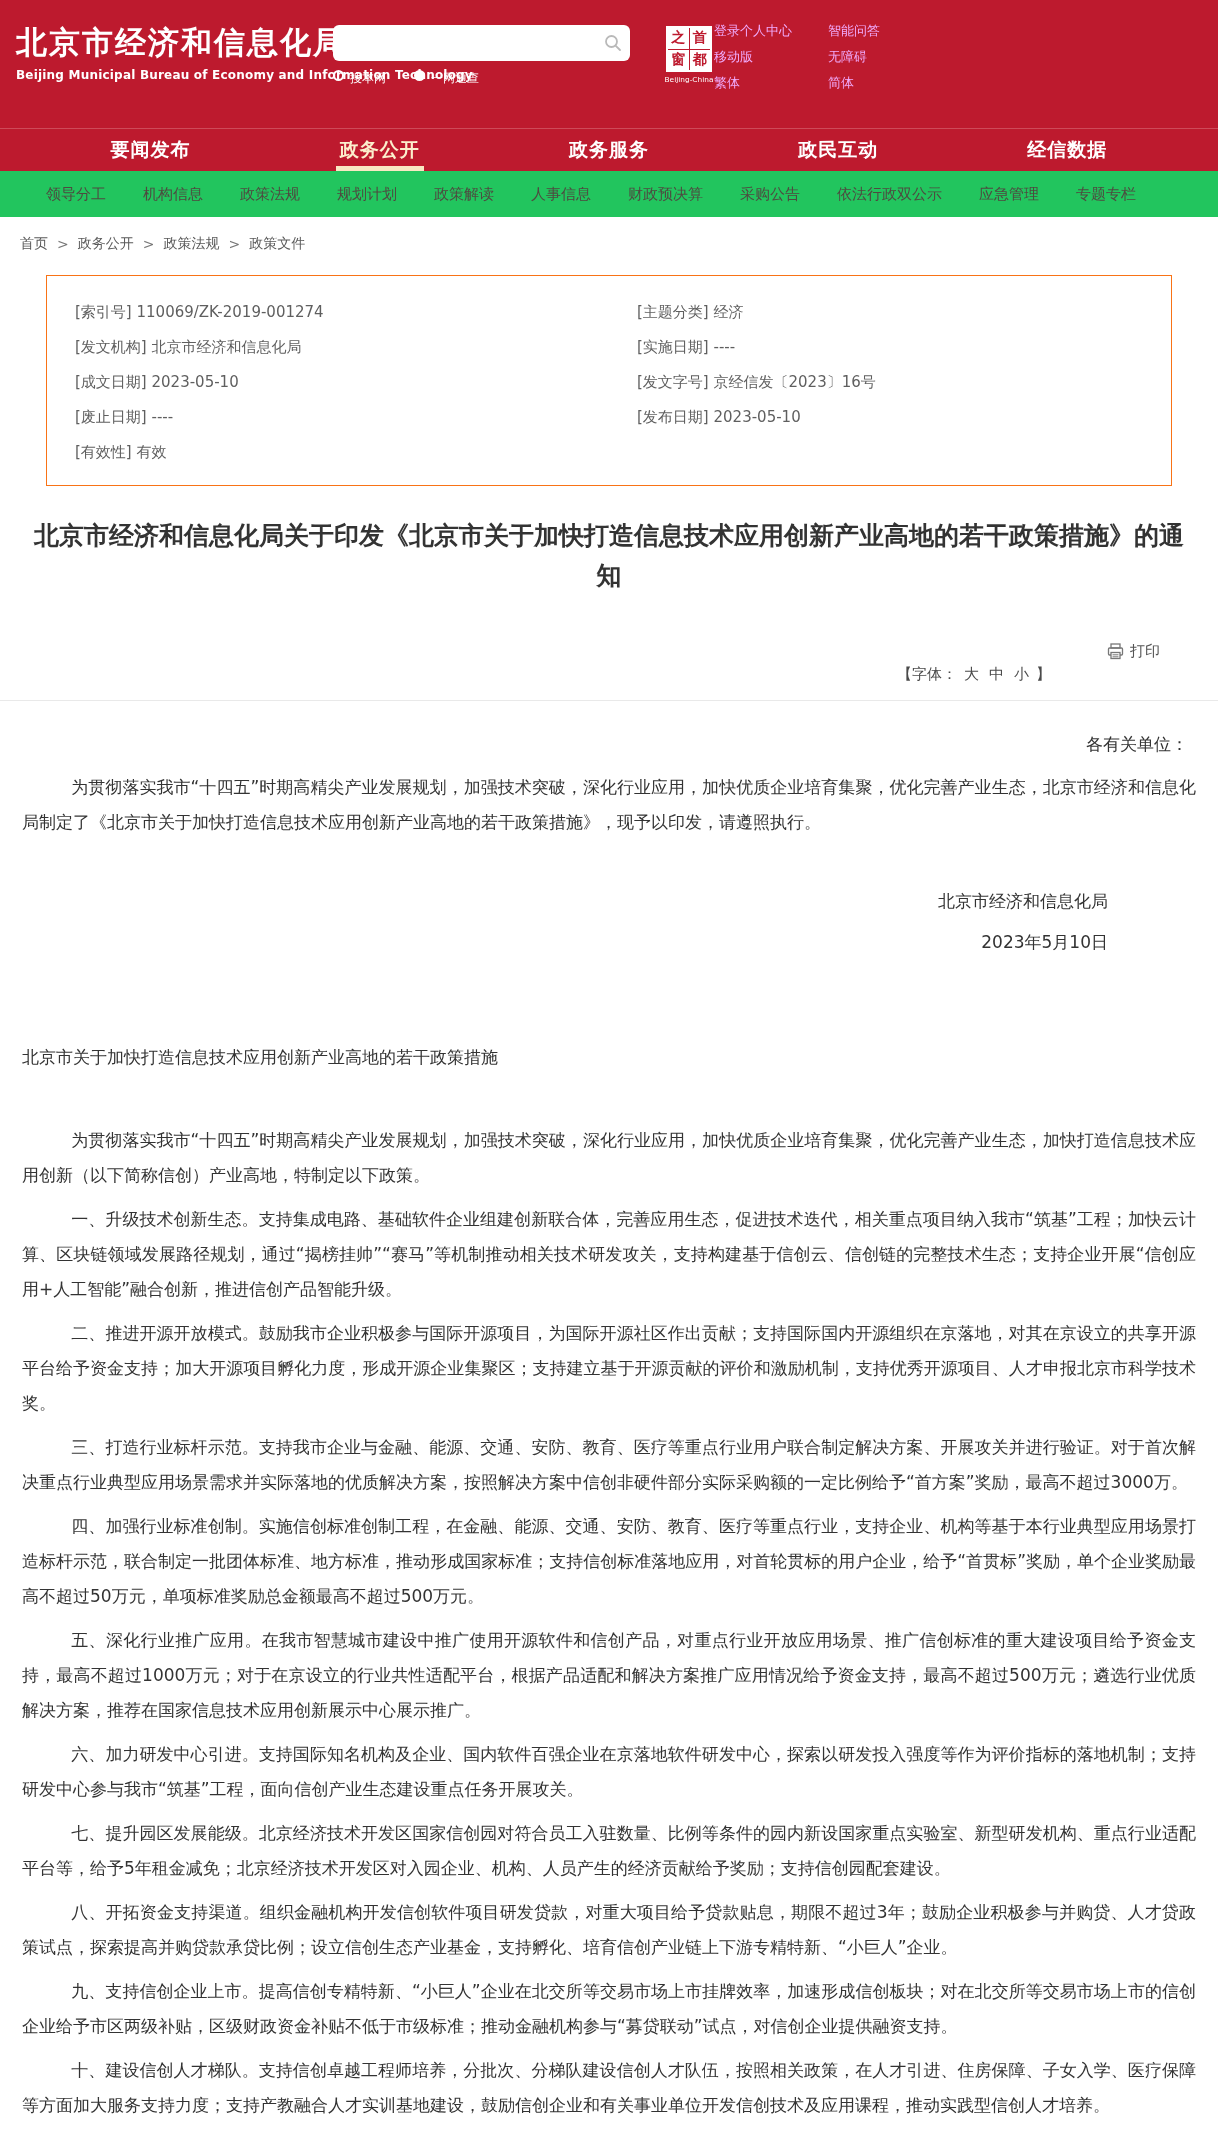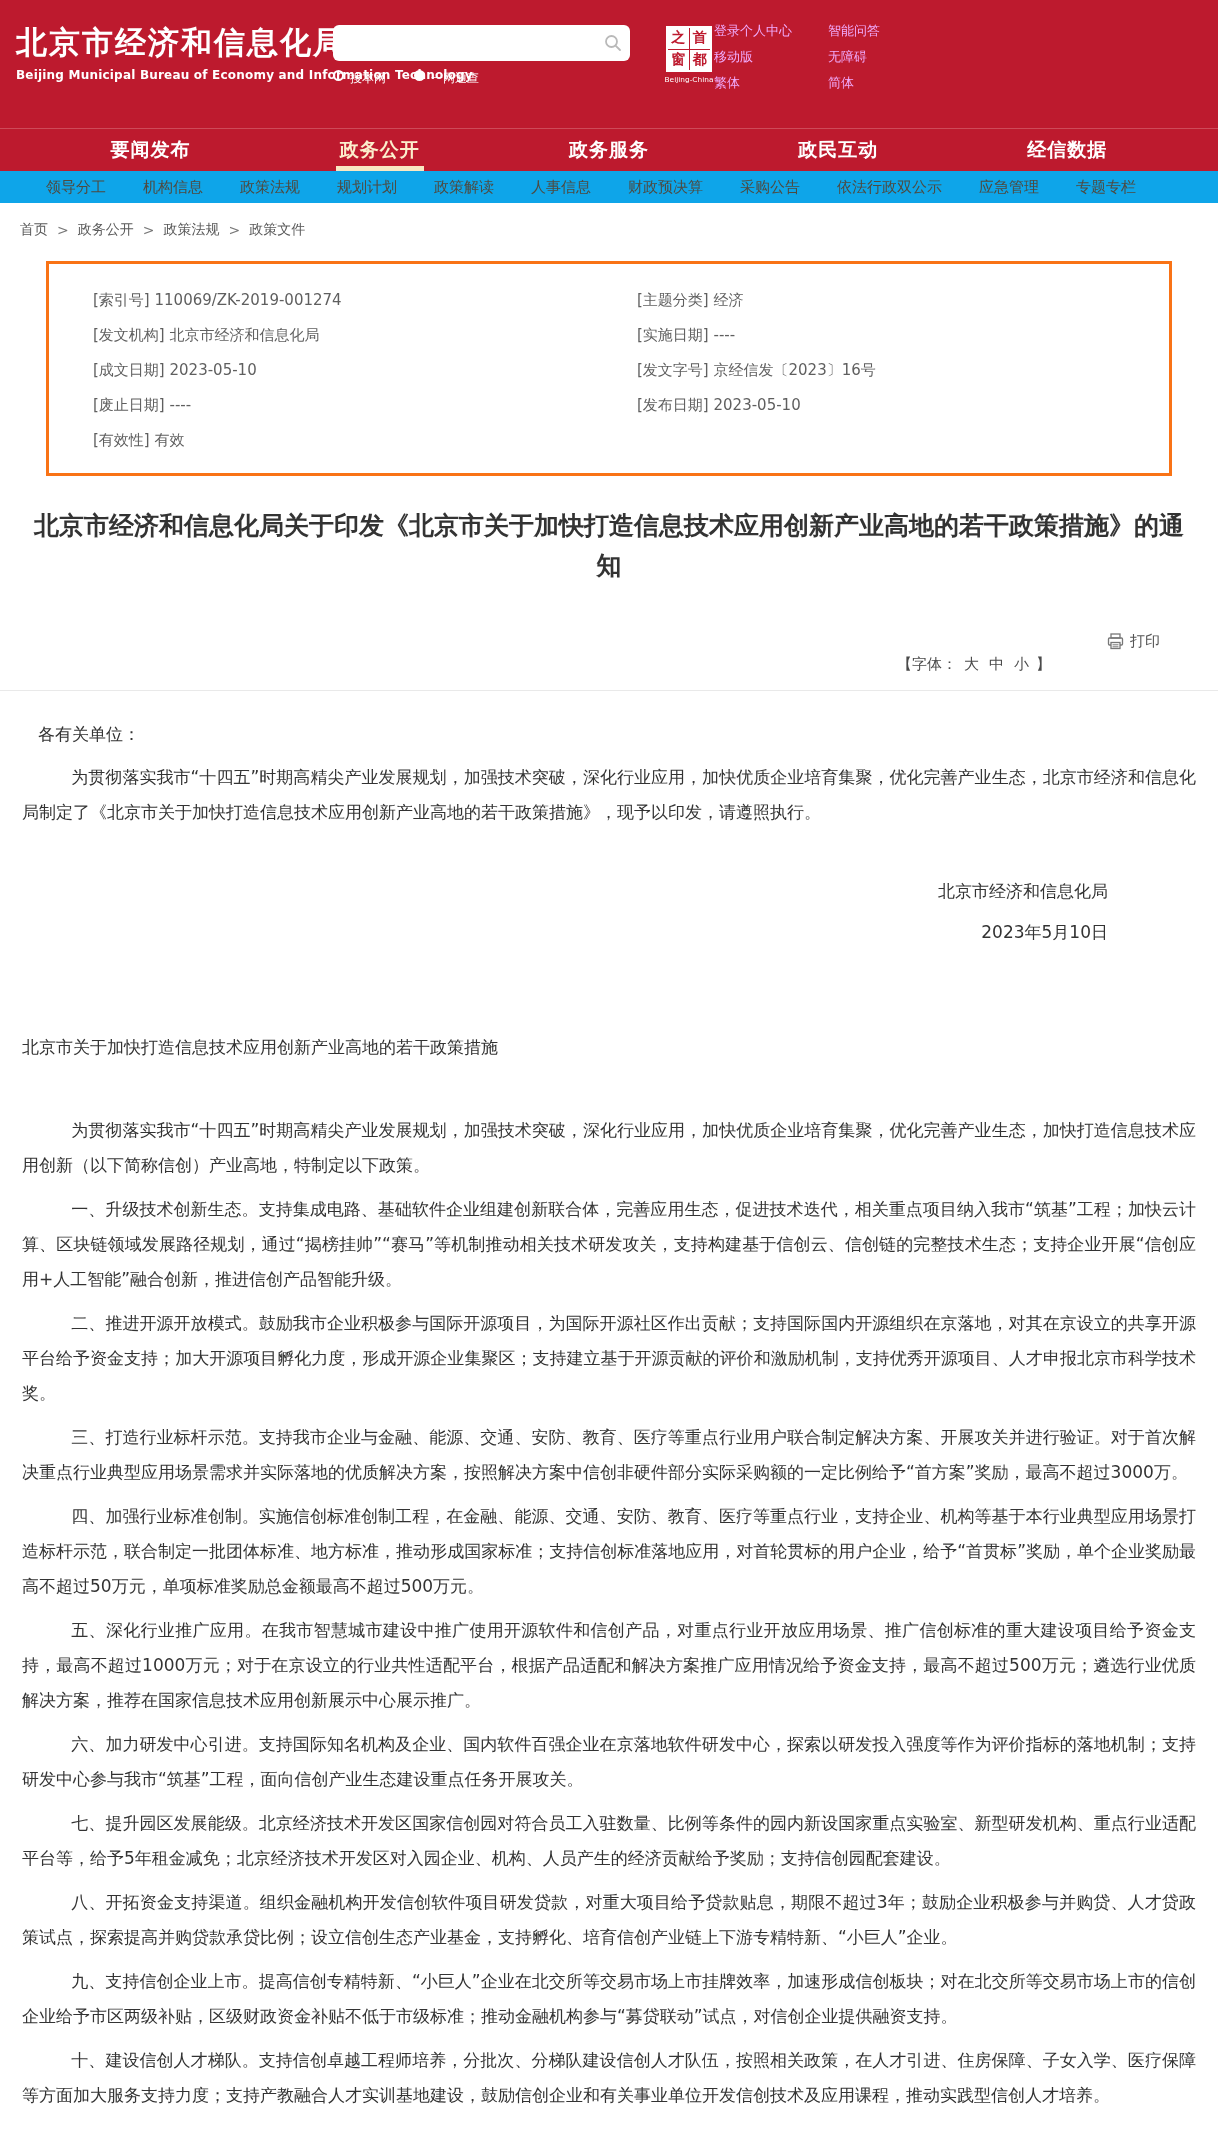--- a/index.html
+++ b/index.html
@@ -31,44 +31,44 @@
   .ql-col { display:flex; flex-direction:column; gap:8px; }
   .ql-col a { color:#f0abfc; font-size:13px; text-decoration:none; white-space:nowrap; }
 
   
   .main-nav { height:43px; background:#bd1a2e; border-top:1px solid #ce4a59; display:flex; justify-content:space-around; align-items:stretch; padding:0 36px; }
   .nav-item { position:relative; display:flex; align-items:center; padding:0 12px; color:#fff; font-size:19px; font-weight:bold; letter-spacing:1px; cursor:pointer; }
   .nav-item.active { color:#fcefcd; }
   .nav-item.active::after { content:""; position:absolute; bottom:0; left:50%; transform:translateX(-50%); width:88px; height:5px; background:#f9e8c3; }
 
   
-  .subnav { height:32px; background:#0ea5e9; display:flex; align-items:center; padding-left:46px; gap:37px; }
+  .subnav { height:46px; background:#22c55e; display:flex; align-items:center; padding-left:46px; gap:37px; }
   .subnav-item { font-size:15px; color:#4e4a40; cursor:pointer; white-space:nowrap; }
 
   
   .breadcrumb { padding:18px 0 12px 20px; font-size:14px; color:#5a5a5a; display:flex; align-items:center; gap:9px; }
   .crumb { color:#5a5a5a; text-decoration:none; }
   .crumb-sep { color:#777; }
 
   
-  .meta-box { width:1126px; margin:10px auto 0; border:3px solid #f97316; padding:26px 16px 22px; display:flex; }
+  .meta-box { width:1126px; margin:10px auto 0; border:1px solid #f97316; padding:26px 0 22px; display:flex; }
   .meta-col { width:50%; padding-left:28px; display:flex; flex-direction:column; gap:14px; }
   .meta-row { font-size:15px; color:#5f5f5f; line-height:21px; }
   .meta-label { color:#5f5f5f; }
   .meta-value { color:#5f5f5f; }
 
   
   .article-title { width:1150px; margin:30px auto 0; text-align:center; font-size:25px; font-weight:bold; line-height:40px; color:#333; }
   .article-tools { display:flex; justify-content:flex-end; align-items:center; gap:56px; padding:22px 58px 16px 0; border-bottom:1px solid #e9e9e9; font-size:15px; color:#4a4a4a; }
   .font-sizer { display:flex; align-items:center; gap:2px;margin-top:47px; }
   .font-size-opt { padding:0 5px; cursor:pointer; color:#4a4a4a; }
   .print-btn { display:flex; align-items:center; gap:6px; color:#555; cursor:pointer; }
 
   .article-body { padding:26px 22px 6px; font-size:17px; line-height:35px; color:#333; }
-  .b-salutation { margin:0 16px 8px; }
+  .b-salutation { margin:0 8px 8px;text-align:right; }
   .b-para { text-indent:2.9em; text-align:justify; margin:8px 0 9px; }
   .b-right { text-align:right; padding-right:88px; margin:0 0 6px; }
   .b-para + .b-right { margin-top:44px; }
   .b-center { text-align:left; margin:80px 0 48px; font-size:17px; }
 
   .page-footer { height:13px; background:#f7f2e6; border-top:1px solid #eadfcb; margin-top:28px; }
 </style>
 </head>
 <body>
 

